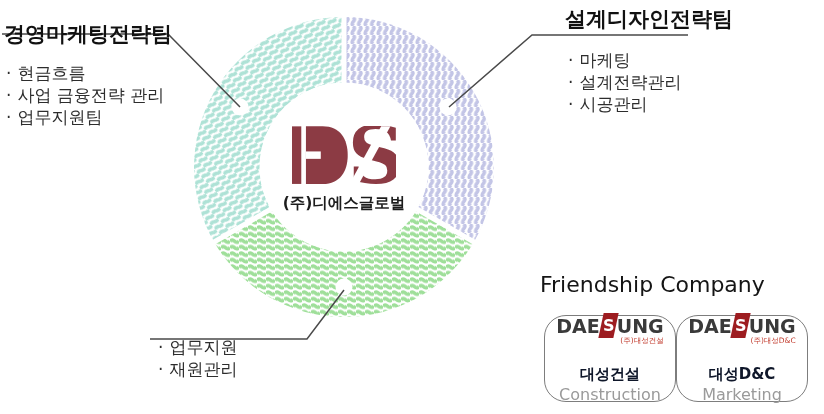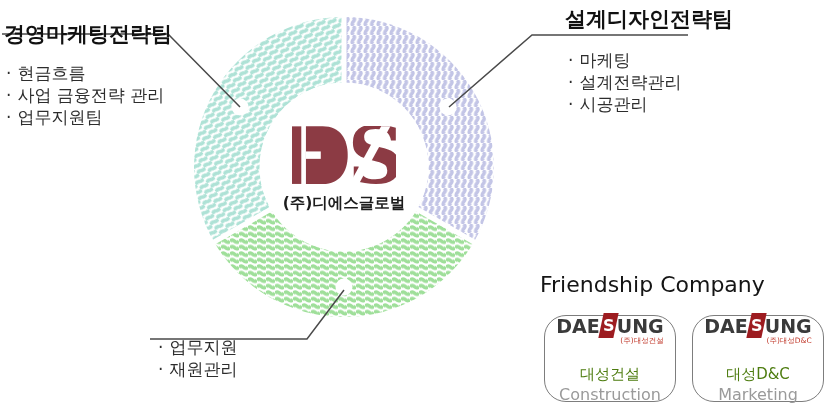--- a/index.html
+++ b/index.html
@@ -24,34 +24,34 @@
 
   .center-circle{
     position:absolute;left:260px;top:83px;width:168px;height:168px;border-radius:50%;
     background:#fff;display:flex;flex-direction:column;align-items:center;justify-content:center;
   }
   .ds-logo{width:104px;height:62px;margin-top:6px;}
   .center-company{font-size:15.5px;font-weight:bold;color:#1c1c1c;margin-top:5px;white-space:nowrap;}
 
   .friendship{position:absolute;left:540px;top:272px;width:284px;}
   .friendship-title{font-size:22px;font-weight:500;color:#151515;white-space:nowrap;}
-  .cards{position:absolute;left:4px;top:43px;display:flex;gap:16px;}
+  .cards{position:absolute;left:4px;top:43px;display:flex;gap:0;}
   .card{
     width:132px;height:87px;border:1.5px solid #7d7d7d;border-radius:22px;background:#fff;
     display:flex;flex-direction:column;align-items:center;justify-content:center;box-sizing:border-box;
   }
   .daesung-block{display:flex;flex-direction:column;align-items:flex-end;}
   .daesung-row{display:flex;align-items:center;font-weight:bold;font-size:19px;color:#3a3a3a;letter-spacing:0px;line-height:22px;}
   .s-box{
     display:flex;align-items:center;justify-content:center;
     width:15px;height:25px;margin:0 1px;background:#9d1c20;transform:skewX(-12deg);
   }
   .s-box span{color:#fff;font-weight:bold;font-size:16px;transform:skewX(12deg);}
   .daesung-sub{font-size:7.5px;color:#c1392b;margin-top:-2px;line-height:9px;white-space:nowrap;}
-  .card-kname{font-size:15px;font-weight:normal;color:#4d7c0f;margin-top:20px;white-space:nowrap;}
+  .card-kname{font-size:15px;font-weight:bold;color:#0f172a;margin-top:20px;white-space:nowrap;}
   .card-ename{font-size:16px;color:#9a9a9a;margin-top:1px;white-space:nowrap;}
 </style>
 </head>
 <body>
 
 <div class="canvas">
 
   <svg class="donut-svg" viewBox="0 0 300 300">
     <defs>
       <pattern id="pw-green" width="9" height="6.5" patternUnits="userSpaceOnUse">

